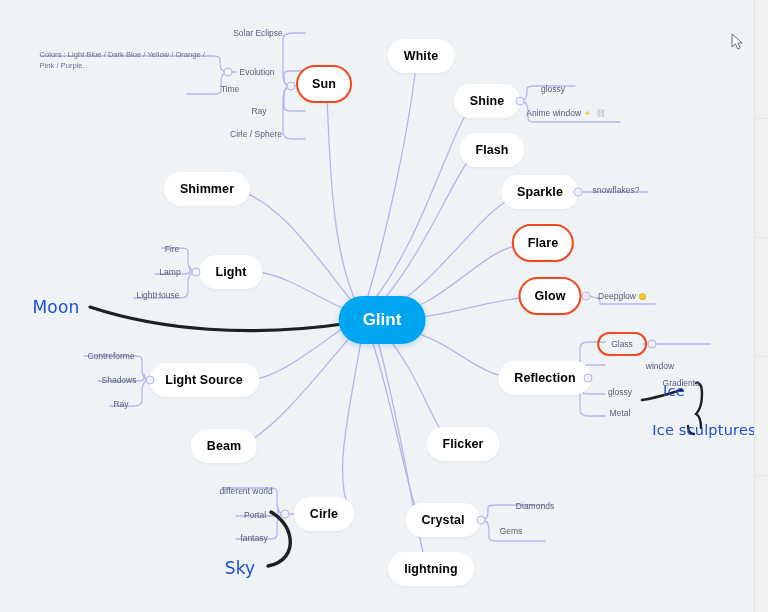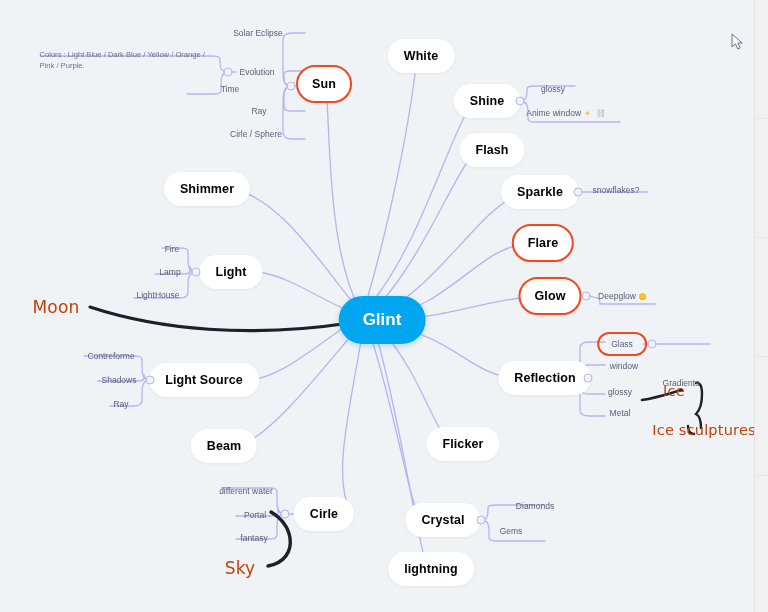--- a/index.html
+++ b/index.html
@@ -53,21 +53,21 @@
     background:transparent;box-shadow:none;
     font-size:7.6px;color:#6a7289;font-weight:400;
     padding:0;line-height:1.45;white-space:normal;
     text-align:left;justify-content:flex-start;
     width:175px;
   }
 
   
   .ink-label{
     position:absolute;transform:translate(-50%,-50%);
-    color:#c2410c;font-size:17px;font-weight:400;
+    color:#1d4ed8;font-size:17px;font-weight:400;
     font-family:"DejaVu Sans",sans-serif;
     letter-spacing:.2px;z-index:6;white-space:nowrap;
   }
   .ink-label.sm{font-size:14.5px;}
 
   .dot{
     position:absolute;transform:translate(-50%,-50%);
     width:7px;height:7px;border-radius:50%;
     background:#eff3f5;border:1.4px solid #b9b2f2;
     z-index:5;
@@ -218,37 +218,37 @@
   <div class="node main circled" style="left:550px;top:296px;">Glow</div>
   <div class="node plain" style="left:622px;top:296px;">
     <span>Deepglow</span>
     <span class="emo ycircle"></span>
   </div>
   <span class="dot" style="left:586px;top:296px;"></span>
 
   <div class="node main" style="left:545px;top:378px;">Reflection</div>
   <div class="node plain circled" style="left:622px;top:344px;">Glass</div>
   <div class="node plain" style="left:681px;top:343px;margin-top:40px;">Gradients</div>
-  <div class="node plain" style="left:624px;top:366px;text-align:right;">window</div>
+  <div class="node plain" style="left:660px;top:366px;text-align:right;">window</div>
   <div class="node plain" style="left:620px;top:392px;">glossy</div>
   <div class="node plain" style="left:620px;top:413px;">Metal</div>
   <span class="dot" style="left:588px;top:378px;"></span>
   <span class="dot" style="left:652px;top:344px;"></span>
 
   <div class="node main" style="left:463px;top:444px;">Flicker</div>
 
   <div class="node main" style="left:431px;top:569px;">lightning</div>
 
   <div class="node main" style="left:443px;top:520px;">Crystal</div>
   <div class="node plain" style="left:519px;top:506px;margin-left:16px;">Diamonds</div>
   <div class="node plain" style="left:511px;top:531px;">Gems</div>
   <span class="dot" style="left:481px;top:520px;"></span>
 
   <div class="node main" style="left:324px;top:514px;">Cirle</div>
-  <div class="node plain" style="left:246px;top:491px;">different water</div>
+  <div class="node plain" style="left:246px;top:491px;">different world</div>
   <div class="node plain" style="left:255px;top:515px;">Portal</div>
   <div class="node plain" style="left:254px;top:538px;">fantasy</div>
   <span class="dot" style="left:285px;top:514px;"></span>
 
   <div class="node main" style="left:224px;top:446px;">Beam</div>
 
   <div class="node main" style="left:204px;top:380px;">Light Source</div>
   <div class="node plain" style="left:111px;top:356px;">Contreforme</div>
   <div class="node plain" style="left:119px;top:380px;">Shadows</div>
   <div class="node plain" style="left:121px;top:404px;">Ray</div>

